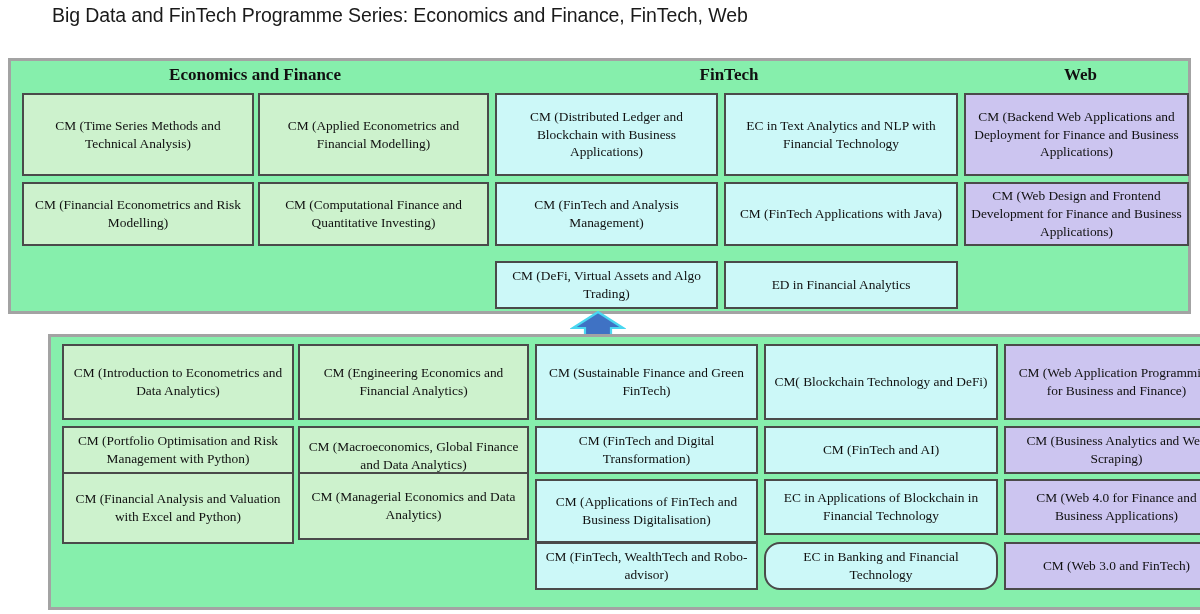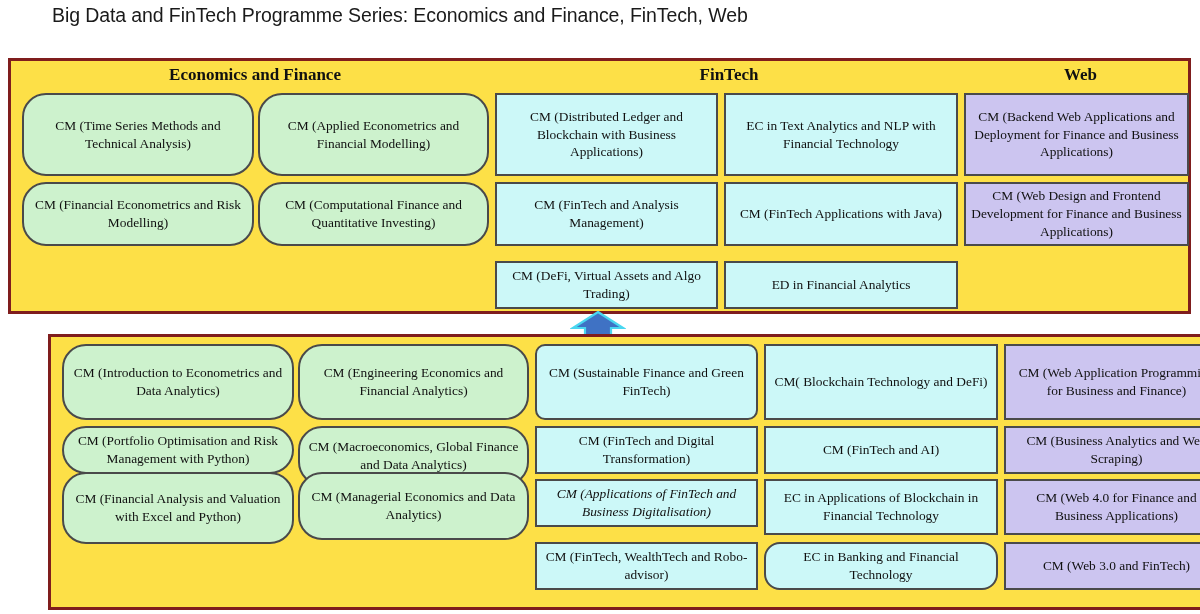--- a/index.html
+++ b/index.html
@@ -17,22 +17,22 @@
     font-family: "Liberation Sans", sans-serif;
     font-size: 19.5px;
     color: #1a1a1a;
     white-space: nowrap;
     letter-spacing: -0.1px;
   }
 
   
   .panel {
     position: absolute;
-    border: 3px solid #7f1d1d;
-    background: #fde047;
+    border: 3px solid #a3a3a3;
+    background: #86efac;
   }
   #panel-advanced { left: 8px; top: 58px; width: 1183px; height: 256px; }
   #panel-beginner { left: 8px; top: 334px; width: 1183px; height: 276px; margin-left: 40px; }
 
   .col-headers {
     position: absolute;
     left: 0; top: 0; right: 0; height: 30px;
   }
   .col-header {
     position: absolute;
@@ -53,21 +53,21 @@
     border: 2px solid #4a4a4a;
     display: flex;
     align-items: center;
     justify-content: center;
     text-align: center;
     font-size: 13.4px;
     line-height: 1.33;
     color: #101010;
     padding: 2px 5px;
   }
-  .green  { background: #cdf2cd; border-radius: 24px; }
+  .green  { background: #cdf2cd; }
   .cyan   { background: #ccf8f8; }
   .purple { background: #ccc5f0; }
 
   
   .caption {
     position: absolute;
     text-align: center;
     white-space: nowrap;
   }
   #caption-advanced {
@@ -124,23 +124,23 @@
   <div class="panel" id="panel-beginner">
 
     <div class="box green" style="left:11px;  top:7px;   width:232px; height:76px;">CM (Introduction to Econometrics and Data Analytics)</div>
     <div class="box green" style="left:11px;  top:89px;  width:232px; height:48px;">CM (Portfolio Optimisation and Risk Management with Python)</div>
     <div class="box green" style="left:11px;  top:135px; width:232px; height:72px;">CM (Financial Analysis and Valuation with Excel and Python)</div>
 
     <div class="box green" style="left:247px; top:7px;   width:231px; height:76px;">CM (Engineering Economics and Financial Analytics)</div>
     <div class="box green" style="left:247px; top:89px;  width:231px; height:60px;">CM (Macroeconomics, Global Finance and Data Analytics)</div>
     <div class="box green" style="left:247px; top:135px; width:231px; height:68px;">CM (Managerial Economics and Data Analytics)</div>
 
-    <div class="box cyan" style="left:484px; top:7px;   width:223px; height:76px;border-radius:10px;">CM (Sustainable Finance and Green FinTech)</div>
+    <div class="box cyan" style="left:484px; top:7px;   width:223px; height:76px;">CM (Sustainable Finance and Green FinTech)</div>
     <div class="box cyan" style="left:484px; top:89px;  width:223px; height:48px;">CM (FinTech and Digital Transformation)</div>
-    <div class="box cyan" style="left:484px; top:142px; width:223px; height:48px;font-style:italic;">CM (Applications of FinTech and Business Digitalisation)</div>
+    <div class="box cyan" style="left:484px; top:142px; width:223px; height:64px;">CM (Applications of FinTech and Business Digitalisation)</div>
     <div class="box cyan" style="left:484px; top:205px; width:223px; height:48px;">CM (FinTech, WealthTech and Robo-advisor)</div>
 
     <div class="box cyan" style="left:713px; top:7px;   width:234px; height:76px;">CM( Blockchain Technology and DeFi)</div>
     <div class="box cyan" style="left:713px; top:89px;  width:234px; height:48px;">CM (FinTech and AI)</div>
     <div class="box cyan" style="left:713px; top:142px; width:234px; height:56px;">EC in Applications of Blockchain in Financial Technology</div>
     <div class="box cyan" style="left:713px; top:205px; width:234px; height:48px;border-radius:16px;">EC in Banking and Financial Technology</div>
 
     <div class="box purple" style="left:953px; top:7px;   width:225px; height:76px;">CM (Web Application Programming for Business and Finance)</div>
     <div class="box purple" style="left:953px; top:89px;  width:225px; height:48px;">CM (Business Analytics and Web Scraping)</div>
     <div class="box purple" style="left:953px; top:142px; width:225px; height:56px;">CM (Web 4.0 for Finance and Business Applications)</div>

